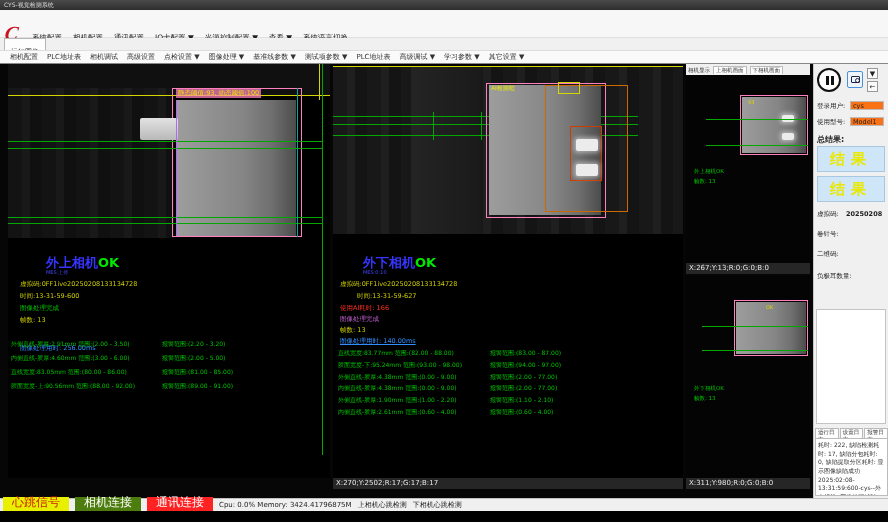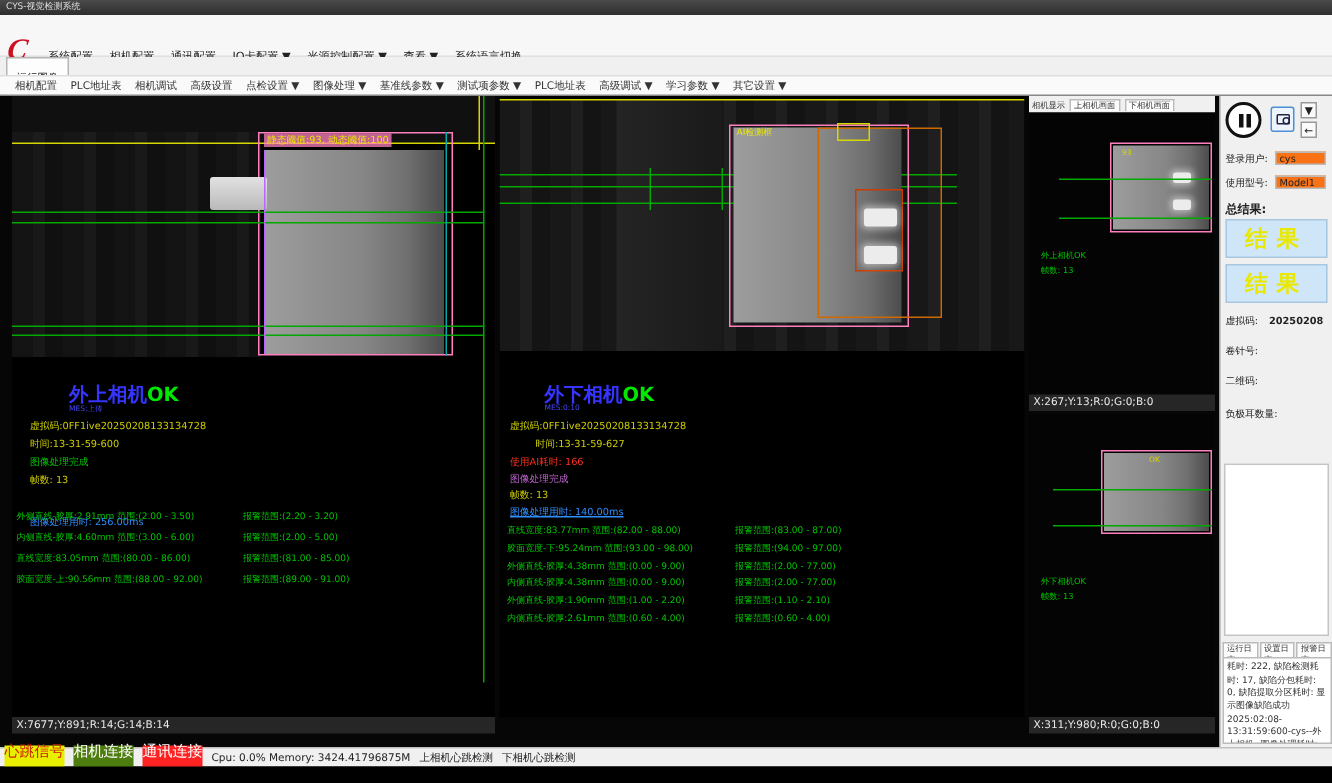--- a/index.html
+++ b/index.html
@@ -74,21 +74,21 @@
   .fld { position:absolute; left:3px; font-size:6.5px; color:#222; white-space:nowrap; }
   .fldval { position:absolute; font-size:6.5px; color:#222; background:#f97316; border:1px solid #bbb; padding:0 2px; min-width:34px; height:9px; line-height:8px; }
   .resultbox { position:absolute; left:3px; width:68px; height:26px; background:#cfe6f8; border:1px solid #a8c8e2; color:#e8e800; font-weight:bold; font-size:15px; line-height:24px; text-align:center; letter-spacing:6px; font-family:"DejaVu Serif","Liberation Serif",serif; }
   .whitebox { position:absolute; left:2px; width:70px; background:#fff; border:1px solid #c4c4c4; }
   .logtabs { position:absolute; left:1px; display:flex; gap:1px; font-size:5.5px; color:#333; }
   .logtabs .ltab { background:#fdfdfd; border:1px solid #bbb; border-bottom:none; padding:0 2px; }
   .logarea { position:absolute; left:1px; width:73px; background:#fff; border:1px solid #bbb; font-size:6px; color:#333; line-height:1.45; padding:2px; overflow:hidden; }
 
   
   .statusbar { position:absolute; left:0; top:498px; width:888px; height:13px; background:#f0f0f0; border-top:1px solid #c0c0c0; display:flex; align-items:center; gap:6px; padding-left:3px; font-size:7px; color:#222; }
-  .badge { padding:0 0; height:16px; line-height:10px; font-size:10px; }
+  .badge { padding:0 9px; height:16px; line-height:10px; font-size:12px; }
   .b-heart { background:#e8f000; color:#cc2200; }
   .b-cam { background:#4d7c0f; color:#fff; }
   .b-comm { background:#ff2222; color:#fff; }
   .bottomblack { position:absolute; left:0; top:511px; width:888px; height:11px; background:#000; }
 </style>
 </head>
 <body>
 
 <div id="app">
 
@@ -167,21 +167,20 @@
       </div>
       <div class="mrow" style="top:304px;">
         <span>直线宽度:83.05mm 范围:(80.00 - 86.00)</span>
         <span class="alarm">报警范围:(81.00 - 85.00)</span>
       </div>
       <div class="mrow" style="top:318px;">
         <span>胶面宽度-上:90.56mm 范围:(88.00 - 92.00)</span>
         <span class="alarm">报警范围:(89.00 - 91.00)</span>
       </div>
     </div>
-    <div class="statstrip" style="left:8px;top:414px;width:322px;">X:7677;Y:891;R:14;G:14;B:14</div>
 
     <div class="panel" id="panelM">
       <div class="machine" style="position:absolute;left:0;top:2px;width:350px;height:168px;"></div>
       <div style="position:absolute;left:78px;top:2px;width:70px;height:168px;background:linear-gradient(90deg,#242424,#1a1a1a);"></div>
       <div class="hline y" style="left:0;top:2px;width:350px;"></div>
       <div class="hline g" style="left:0;top:52px;width:305px;"></div>
       <div class="hline g" style="left:0;top:60px;width:305px;"></div>
       <div class="hline g" style="left:0;top:71px;width:305px;"></div>
       <div class="vline g" style="left:100px;top:48px;height:28px;"></div>
       <div class="vline g" style="left:148px;top:48px;height:28px;"></div>
@@ -223,20 +222,21 @@
       </div>
       <div class="mrow" style="top:332px;">
         <span>外侧直线-胶厚:1.90mm 范围:(1.00 - 2.20)</span>
         <span class="alarm">报警范围:(1.10 - 2.10)</span>
       </div>
       <div class="mrow" style="top:344px;">
         <span>内侧直线-胶厚:2.61mm 范围:(0.60 - 4.00)</span>
         <span class="alarm">报警范围:(0.60 - 4.00)</span>
       </div>
     </div>
+    <div class="statstrip" style="left:333px;top:414px;width:350px;">X:270;Y:2502;R:17;G:17;B:17</div>
 
     <div class="sideheader">
       <span>相机显示</span>
       <span class="stab">上相机画面</span>
       <span class="stab">下相机画面</span>
     </div>
 
     <div class="spanel" id="spanel1">
       <div class="part" style="left:56px;top:22px;width:64px;height:56px;"></div>
       <div class="pinkbox" style="left:54px;top:20px;width:68px;height:60px;"></div>

